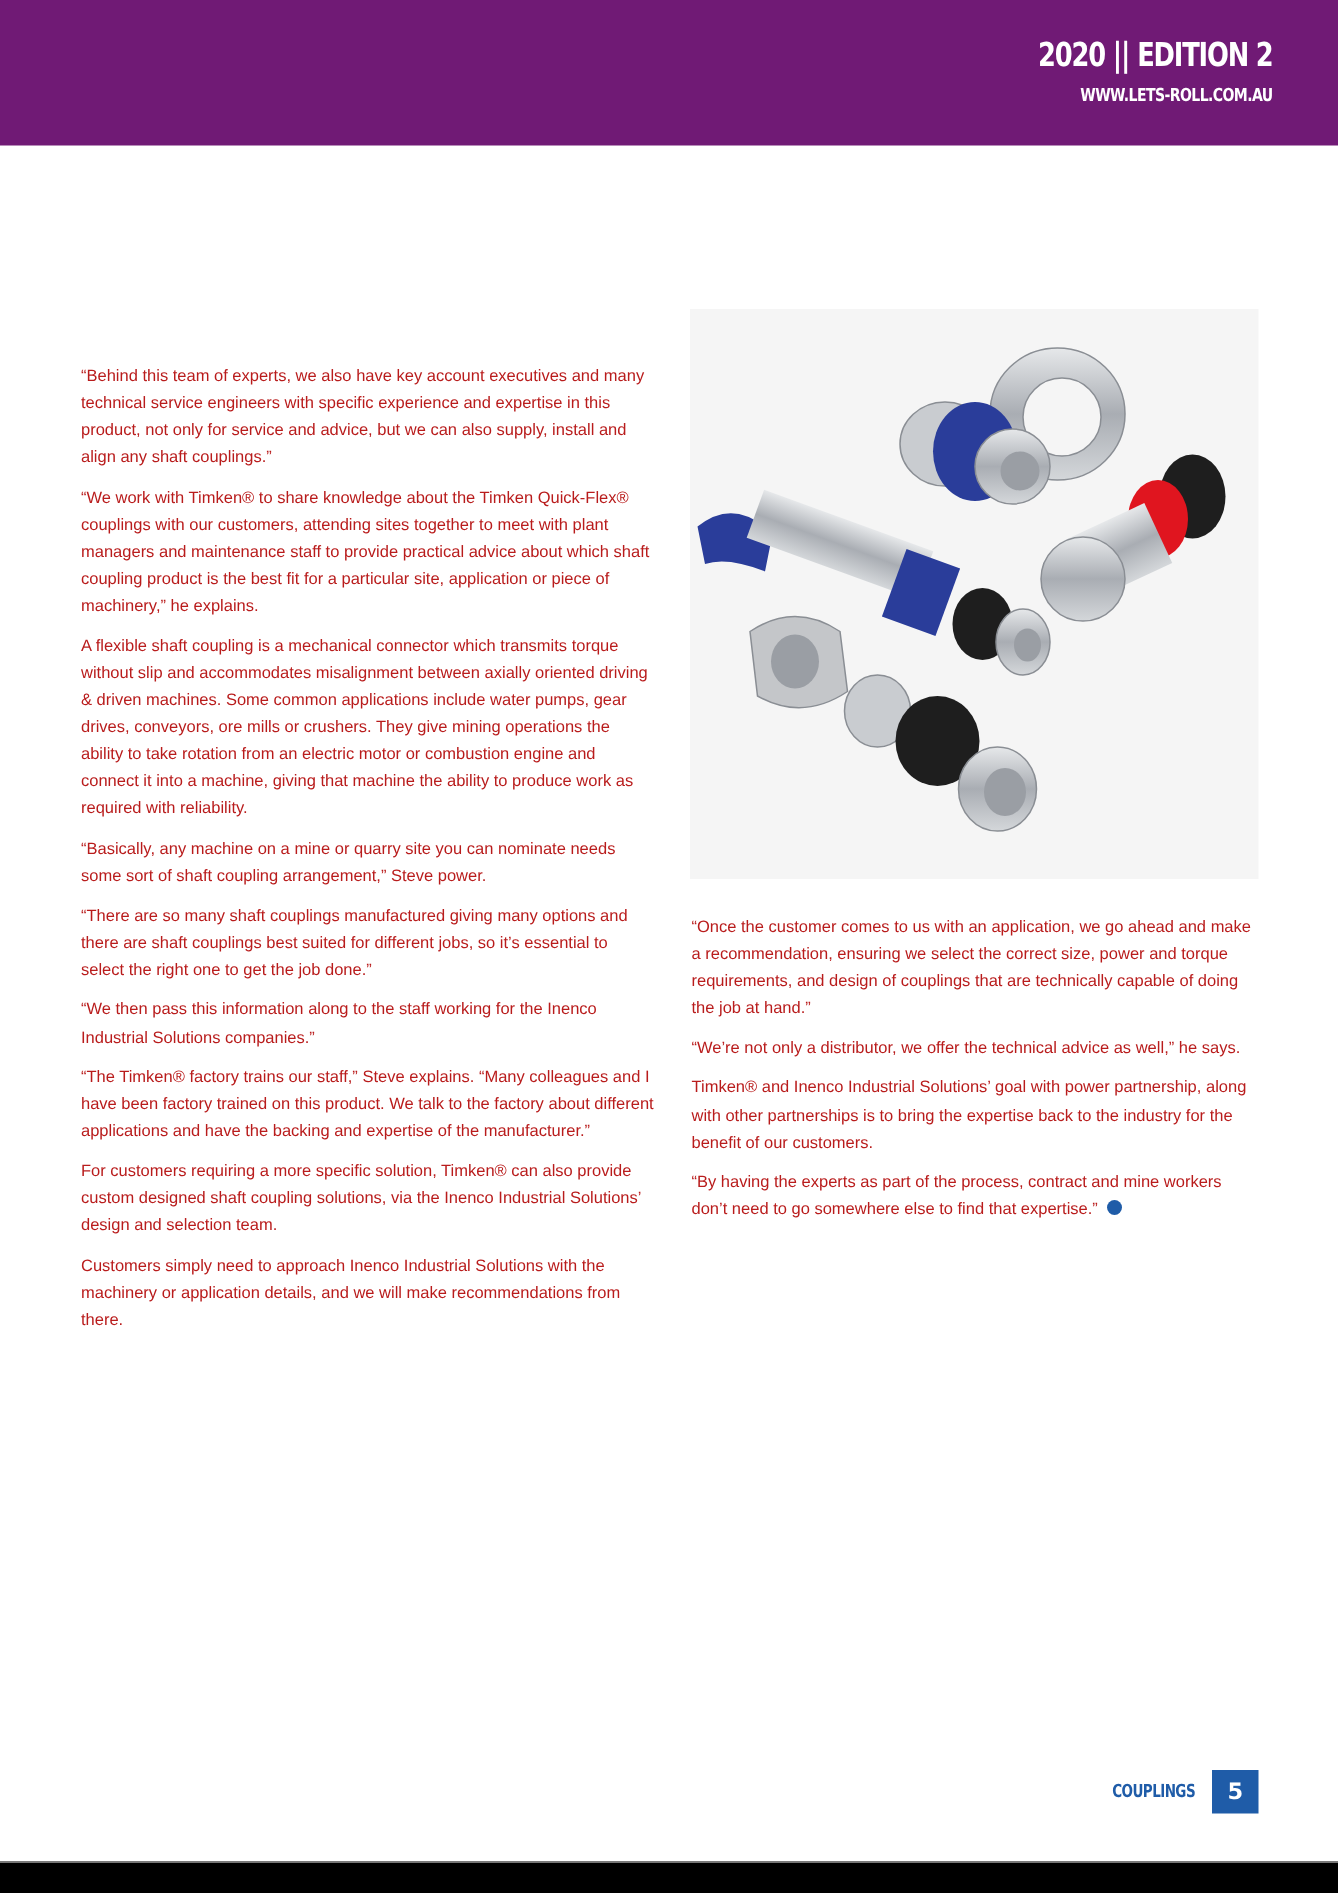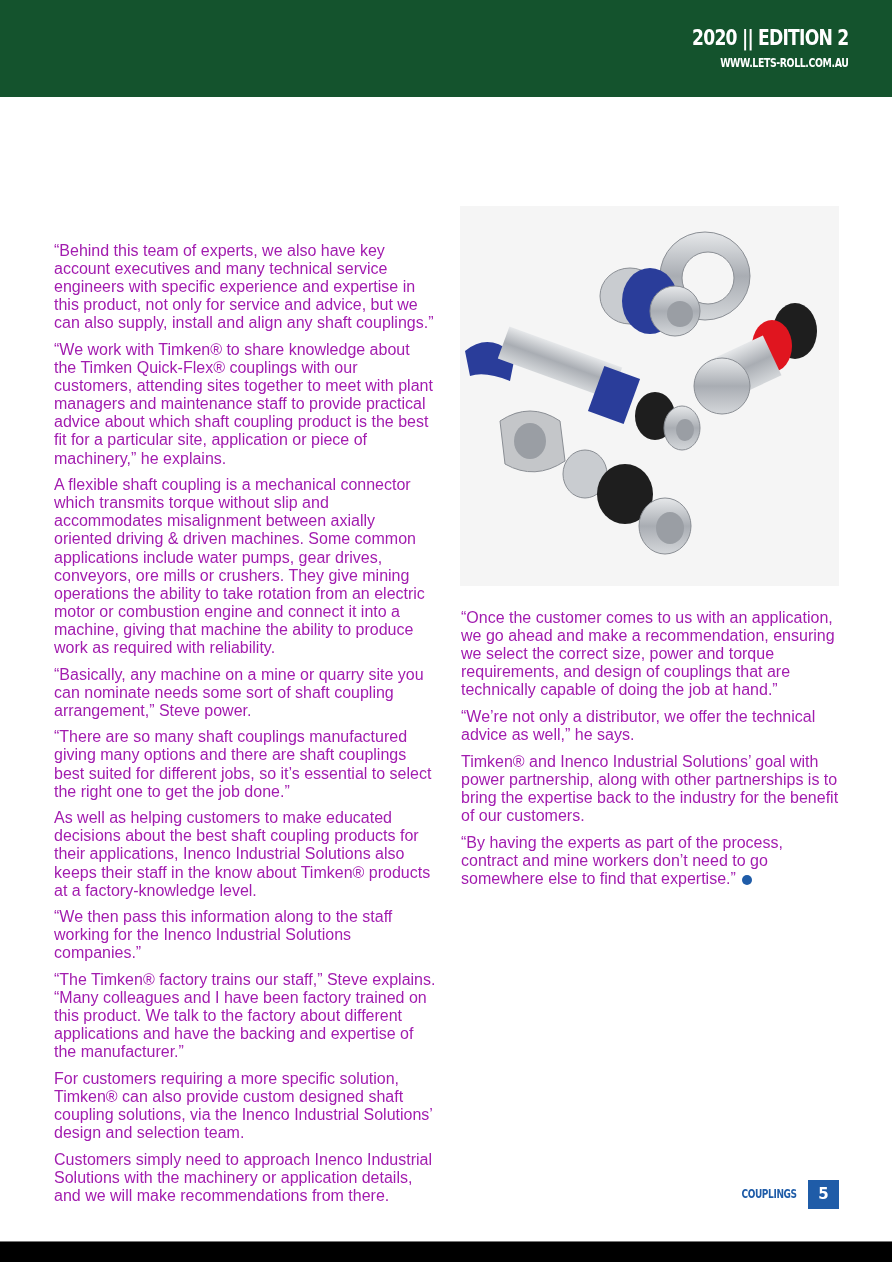--- a/index.html
+++ b/index.html
@@ -3,39 +3,39 @@
   <meta charset="utf-8">
   <style>
     html, body { margin: 0; padding: 0; }
     body {
       width: 892px; height: 1262px; position: relative; overflow: hidden;
       background: #ffffff;
       font-family: "Liberation Sans", sans-serif;
     }
     .header {
       position: absolute; left: 0; top: 0; width: 892px; height: 97px;
-      background: #14532d;
+      background: #701a75;
     }
     .header-edition {
       position: absolute; right: 44px; top: 24px;
       color: #ffffff; font-family: "DejaVu Sans", sans-serif;
       font-weight: bold; font-size: 22px; letter-spacing: -1px;
       transform: scaleX(0.78); transform-origin: right center;
       white-space: nowrap; line-height: 28px;
     }
     .header-url {
       position: absolute; right: 44px; top: 56px;
       color: #ffffff; font-family: "DejaVu Sans", sans-serif;
       font-weight: bold; font-size: 12px; letter-spacing: -0.5px;
       transform: scaleX(0.78); transform-origin: right center;
       white-space: nowrap; line-height: 14px;
     }
     .col {
-      position: absolute; color: #a21caf;
-      font-size: 16px; line-height: 18.1px;
+      position: absolute; color: #b91c1c;
+      font-size: 11px; line-height: 18.1px;
     }
     .col p { margin: 0 0 8.5px 0; }
     .col-left { left: 54px; top: 242px; width: 382px; }
     .col-right { left: 461px; top: 609px; width: 378px; }
     .photo {
       position: absolute; left: 460px; top: 206px; width: 379px; height: 380px;
       background: #f5f5f5;
     }
     .end-dot {
       display: inline-block; width: 10px; height: 10px; border-radius: 50%;
@@ -66,21 +66,20 @@
   <div class="header-edition">2020 || EDITION 2</div>
   <div class="header-url">WWW.LETS-ROLL.COM.AU</div>
 </div>
 
 <div class="col col-left">
   <p>“Behind this team of experts, we also have key account executives and many technical service engineers with specific experience and expertise in this product, not only for service and  advice, but we can also supply, install and align any shaft couplings.”</p>
   <p>“We work with Timken® to share knowledge about the Timken Quick-Flex® couplings with our customers, attending sites together to meet with plant managers and maintenance staff to provide practical advice about which shaft coupling product is the best fit for a particular site, application or piece of machinery,” he explains.</p>
   <p>A flexible shaft coupling is a mechanical connector which transmits torque without slip and accommodates misalignment between axially oriented driving &amp; driven machines. Some common applications include water pumps, gear drives, conveyors, ore mills or crushers. They give mining operations the ability to take rotation from an electric motor or combustion engine and connect it into a machine, giving that machine the ability to produce work as required with reliability.</p>
   <p>“Basically, any machine on a mine or quarry site you can nominate needs some sort of shaft coupling arrangement,” Steve power.</p>
   <p>“There are so many shaft couplings manufactured giving many options and there are shaft couplings best suited for different jobs, so it’s essential to select the right one to get the job done.”</p>
-  <p>As well as helping customers to make educated decisions about the best shaft coupling products for their applications, Inenco Industrial Solutions also keeps their staff in the know about Timken® products at a factory-knowledge level.</p>
   <p>“We then pass this information along to the staff working for the Inenco Industrial Solutions companies.”</p>
   <p>“The Timken® factory trains our staff,” Steve explains. “Many colleagues and I have been factory trained on this product. We talk to the factory about different applications and have the backing and expertise of the manufacturer.”</p>
   <p>For customers requiring a more specific solution, Timken® can also provide custom designed shaft coupling solutions, via the Inenco Industrial Solutions’ design and selection team.</p>
   <p>Customers simply need to approach Inenco Industrial Solutions with the machinery or application details, and we will make recommendations from there.</p>
 </div>
 
 <div class="photo">
   <svg width="379" height="380" viewBox="0 0 379 380">
     <defs>
       <linearGradient id="steel" x1="0" y1="0" x2="0" y2="1">

